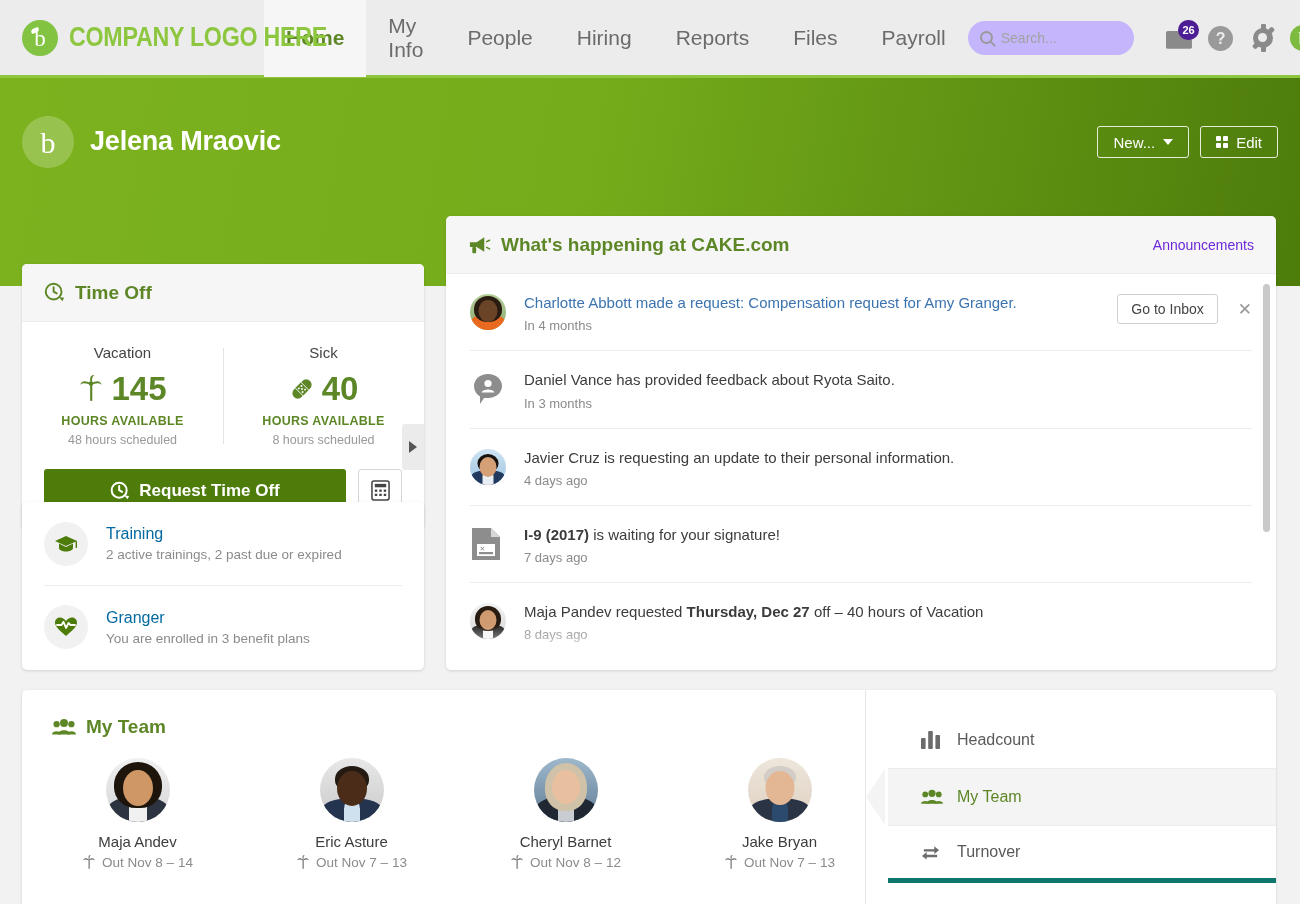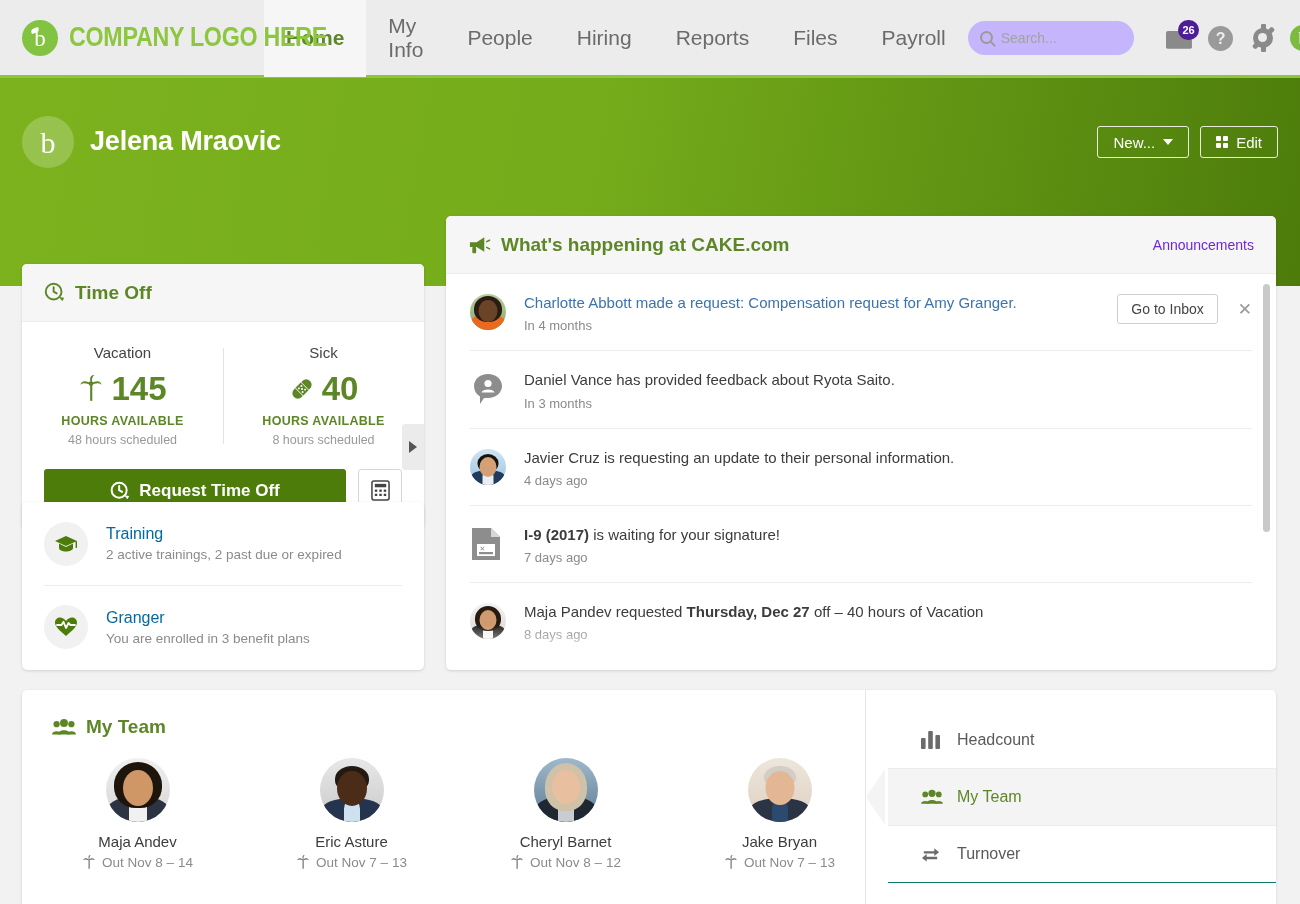--- a/index.html
+++ b/index.html
@@ -254,21 +254,21 @@
   }
   .mt-right {
     position: absolute; left: 843px; top: 0; width: 411px; height: 240px;
     border-left: 1px solid #e6e6e6; padding: 22px 0 0 0;
   }
   .mt-menu-item {
     height: 57px; display: flex; align-items: center; padding-left: 33px;
     font-size: 16px; color: #5a5a5a; cursor: pointer; position: relative;
     margin-left: 22px; border-bottom: 1px solid #ececec;
   }
-  .mt-menu-item:last-child { border-bottom: 1px solid #0f766e; }
+  .mt-menu-item:last-child { border-bottom: 5px solid #0f766e; }
   .mt-menu-item .mi-ico { width: 22px; margin-right: 14px; display: flex; align-items: center; }
   .mt-menu-item.active { background: #f4f4f4; color: #5d8727; border-bottom-color: #ececec; }
   .mt-menu-item.active::before {
     content: ""; position: absolute; left: -22px; top: 0;
     border-top: 28.5px solid transparent; border-bottom: 28.5px solid transparent;
     border-right: 19px solid #f4f4f4;
   }
 
   
   .ph { position: absolute; inset: 0; }

